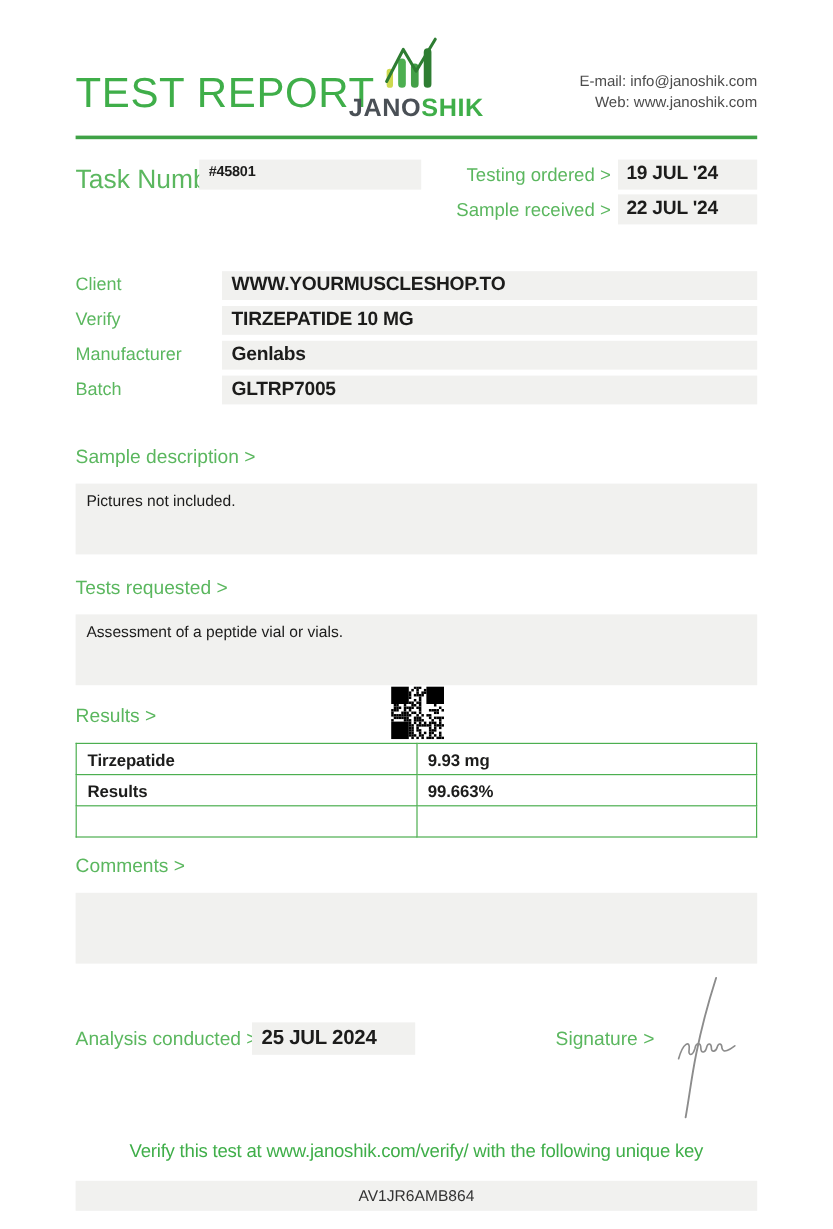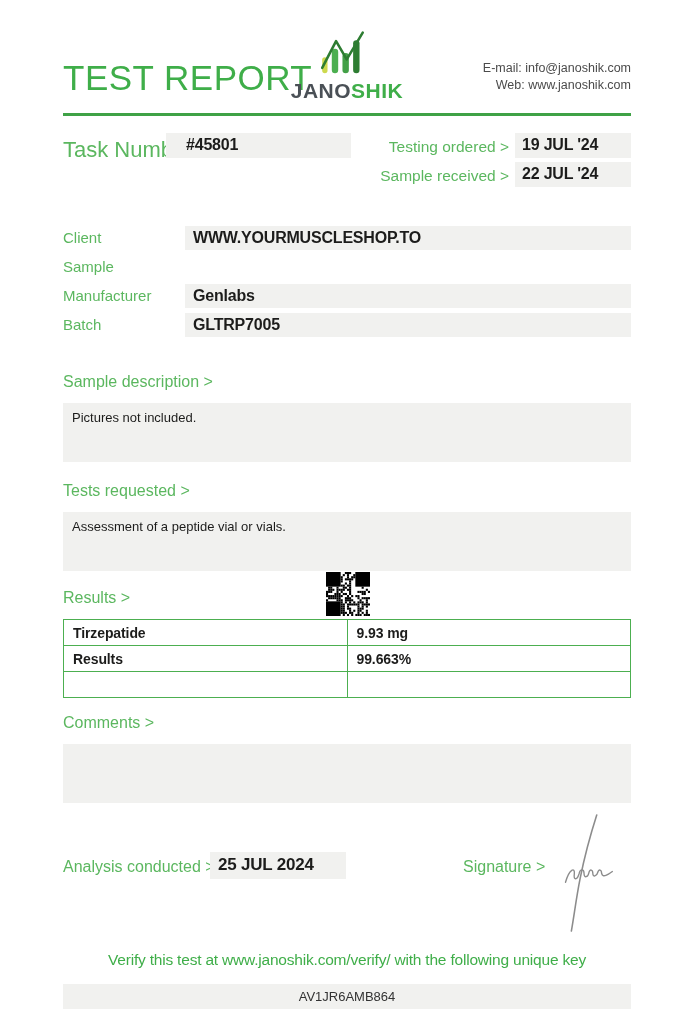--- a/index.html
+++ b/index.html
@@ -36,21 +36,21 @@
     right: 63px; top: 60px;
     text-align: right; font-size: 12.5px; color: #4b4b4b; line-height: 17px;
   }
   .hdr-divider { left: 63px; top: 113px; width: 568px; height: 3px; background: #3fa246; }
 
   
   .green-label { color: var(--green-light); }
   .task-label { left: 63px; top: 137px; font-size: 22px; }
   .gray-box { background: var(--box-bg); color: var(--text-dark); }
   .task-box { left: 166px; top: 133px; width: 185px; height: 25px;
-    font-size: 16px; font-weight: 600; padding: 3px 0 0 20px; letter-spacing: -0.2px; }
+    font-size: 12px; font-weight: 600; padding: 3px 0 0 8px; letter-spacing: -0.2px; }
   .ordered-label { left: 375px; top: 138px; width: 134px; text-align: right; font-size: 15.5px; }
   .ordered-box { left: 515px; top: 133px; width: 116px; height: 25px;
     font-size: 16px; font-weight: 600; padding: 3px 0 0 7px; letter-spacing: -0.2px; }
   .received-label { left: 375px; top: 167px; width: 134px; text-align: right; font-size: 15.5px; }
   .received-box { left: 515px; top: 162px; width: 116px; height: 25px;
     font-size: 16px; font-weight: 600; padding: 3px 0 0 7px; letter-spacing: -0.2px; }
 
   
   .info-label { left: 63px; font-size: 15px; }
   .info-box { left: 185px; width: 446px; height: 24px;
@@ -116,21 +116,22 @@
 
   <div class="abs green-label task-label">Task Number</div>
   <div class="abs gray-box task-box">#45801</div>
   <div class="abs green-label ordered-label">Testing ordered  &gt;</div>
   <div class="abs gray-box ordered-box">19 JUL '24</div>
   <div class="abs green-label received-label">Sample received &gt;</div>
   <div class="abs gray-box received-box">22 JUL '24</div>
 
   <div class="abs green-label info-label" style="top:229px">Client</div>
   <div class="abs gray-box info-box" style="top:226px">WWW.YOURMUSCLESHOP.TO</div>
-  <div class="abs green-label info-label" style="top:258px">Sample</div>
+  <div class="abs green-label info-label" style="top:258px">Verify</div>
+  <div class="abs gray-box info-box" style="top:255px">TIRZEPATIDE 10 MG</div>
   <div class="abs green-label info-label" style="top:287px">Manufacturer</div>
   <div class="abs gray-box info-box" style="top:284px">Genlabs</div>
   <div class="abs green-label info-label" style="top:316px">Batch</div>
   <div class="abs gray-box info-box" style="top:313px">GLTRP7005</div>
 
   <div class="abs sec-heading" style="top:373px">Sample description &gt;</div>
   <div class="abs gray-box sec-box" style="top:403px">Pictures not included.</div>
 
   <div class="abs sec-heading" style="top:482px">Tests requested &gt;</div>
   <div class="abs gray-box sec-box" style="top:512px">Assessment of a peptide vial or vials.</div>

